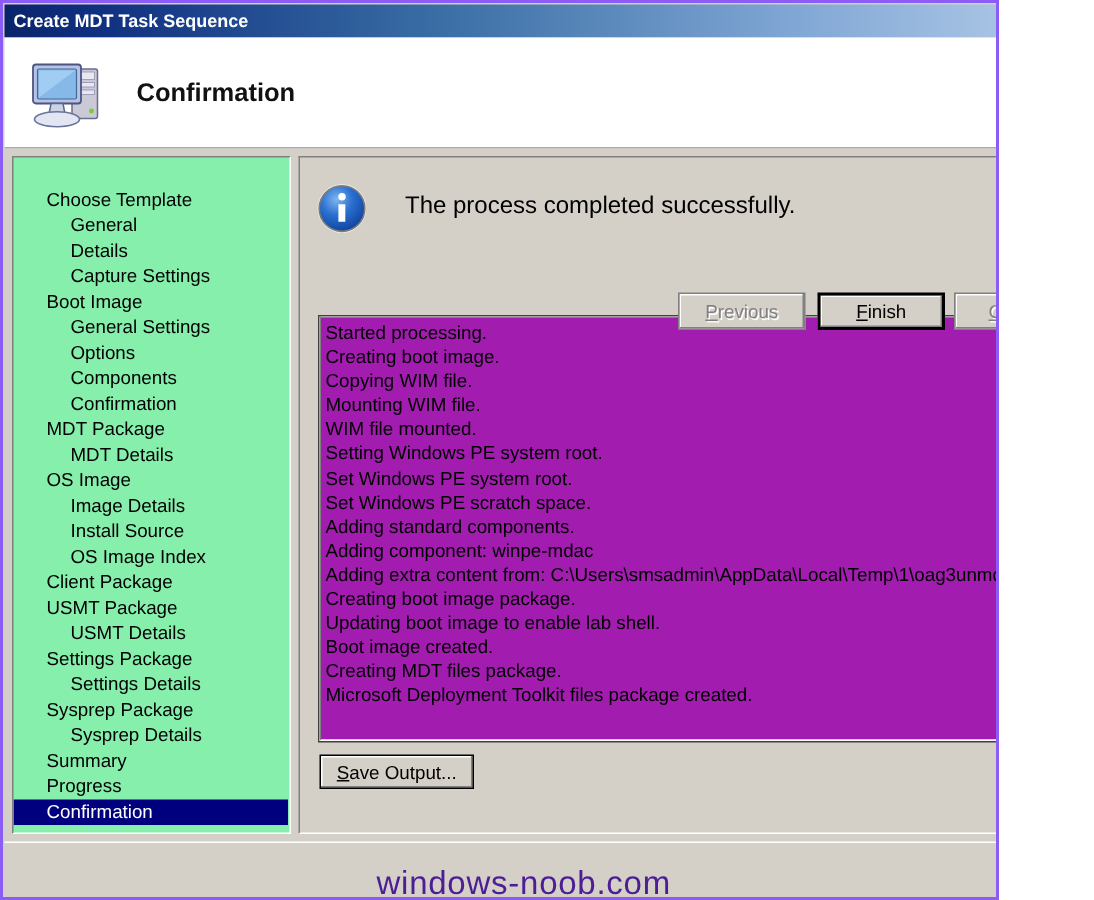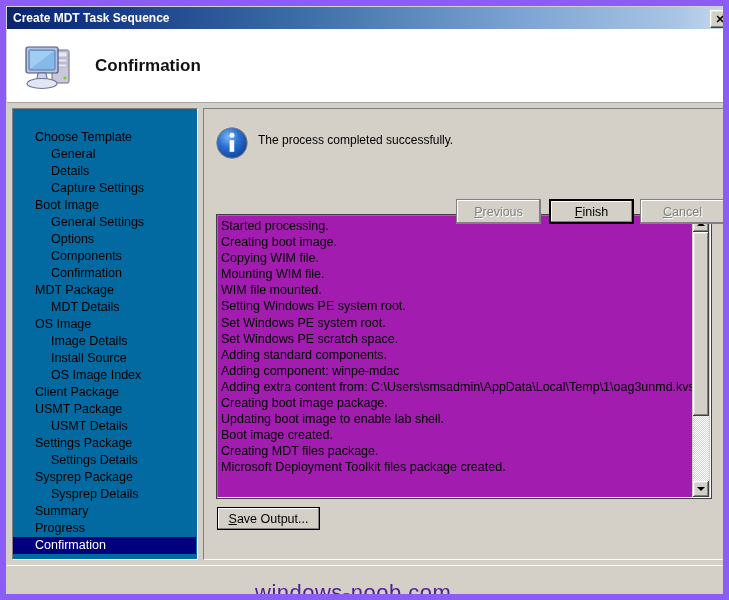--- a/index.html
+++ b/index.html
@@ -6,25 +6,25 @@
     margin: 0;
     padding: 0;
     background: #ffffff;
   }
   body {
     font-family: "Liberation Sans", sans-serif;
     -webkit-font-smoothing: none;
   }
   #window {
     position: relative;
-    width: 729px;
+    width: 666px;
     height: 600px;
     overflow: hidden;
     background: #d4d0c8;
-    border: 6px solid #8b5cf6;
+    border: 2px solid #8b5cf6;
     box-sizing: border-box;
   }
 
   
   #titlebar {
     position: absolute;
     left: 1px; top: 1px;
     width: 726px;
     height: 22px;
     background: linear-gradient(to right, #0a246a 0%, #0f2f80 8%, #3a6ea5 40%, #7fa6d4 72%, #a8c4e4 92%, #c9dcef 100%);
@@ -101,21 +101,21 @@
     background: #d4d0c8;
   }
 
   
   #sidebar {
     position: absolute;
     left: 5px;
     top: 4px;
     width: 186px;
     height: 452px;
-    background: #0369a1;
+    background: #86efac;
     border-left: 1px solid #808080;
     border-top: 1px solid #808080;
     border-right: 1px solid #ffffff;
     border-bottom: 1px solid #ffffff;
     box-sizing: border-box;
     overflow: hidden;
     padding-top: 20px;
   }
   .nav-item {
     font-size: 12.5px;
@@ -157,23 +157,23 @@
     display: flex;
     align-items: flex-start;
   }
   #info-icon {
     width: 36px;
     height: 36px;
     flex: none;
     position: relative;
   }
   #info-text {
-    margin-left: 8px;
+    margin-left: 24px;
     margin-top: 8px;
-    font-size: 12px;
+    font-size: 16px;
     color: #000000;
     white-space: nowrap;
   }
 
   
   #logbox {
     position: absolute;
     left: 13px;
     top: 106px;
     width: 494px;

